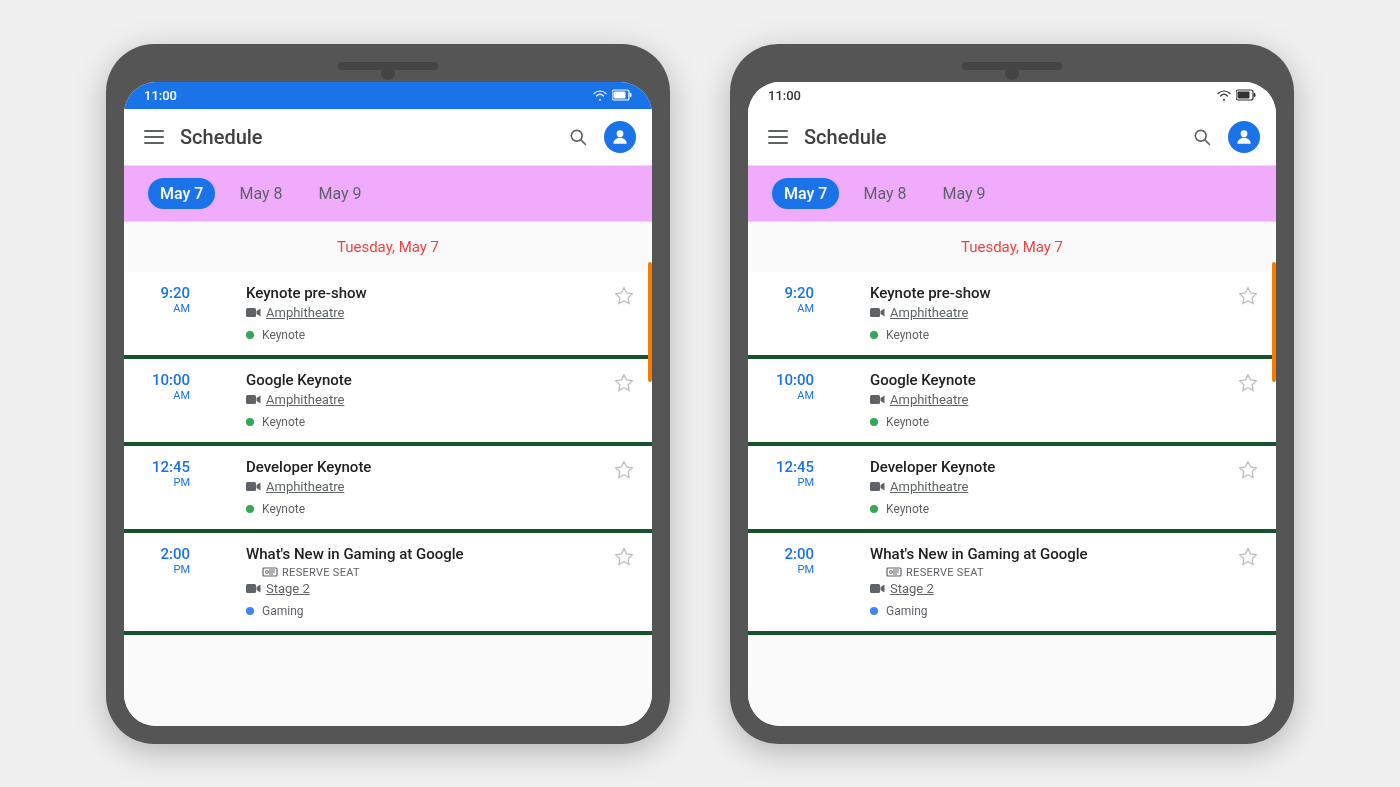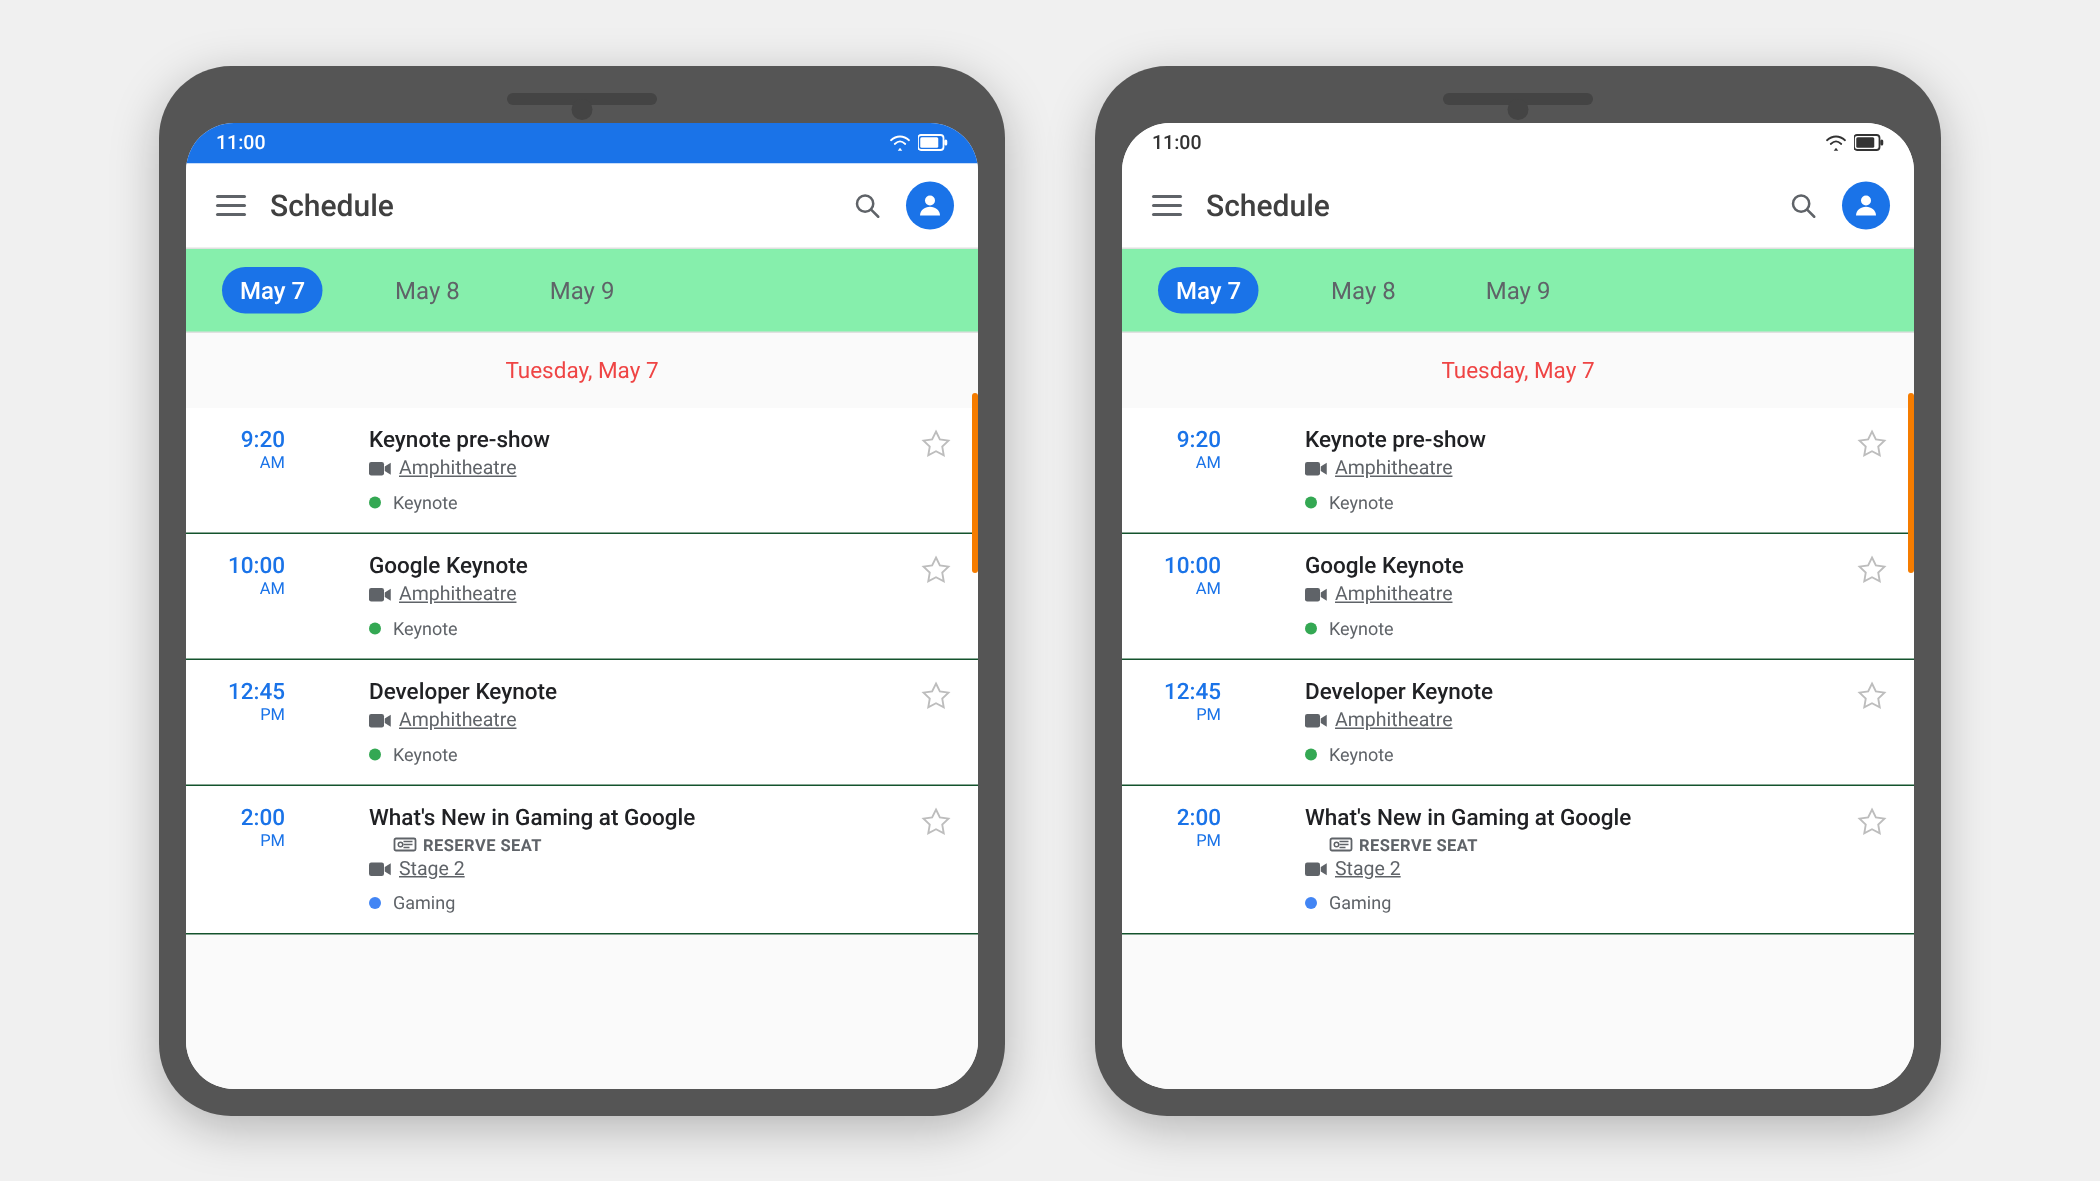--- a/index.html
+++ b/index.html
@@ -122,22 +122,22 @@
       color: white;
       font-size: 16px;
       cursor: pointer;
     }
 
     
     .date-tabs {
       display: flex;
       align-items: center;
       padding: 12px 24px;
-      gap: 36px;
-      background: #86efac;
+      gap: 12px;
+      background: #f0abfc;
       border-bottom: 1px solid #e0e0e0;
     }
 
     .date-tab {
       font-size: 16px;
       color: #5f6368;
       cursor: pointer;
       padding: 6px 12px;
       border-radius: 20px;
     }
@@ -174,21 +174,21 @@
       color: #ef4444;
       background: #fafafa;
     }
 
     
     .schedule-item {
       display: flex;
       align-items: flex-start;
       padding: 12px 16px;
       background: #fff;
-      border-bottom: 1px solid #14532d;
+      border-bottom: 4px solid #14532d;
       gap: 12px;
     }
 
     .time-col {
       min-width: 50px;
       text-align: right;
     }
 
     .time-main {
       font-size: 15px;
@@ -241,21 +241,21 @@
 
     .tag-dot.green { background: #34a853; }
     .tag-dot.blue { background: #4285f4; }
 
     .reserve-badge {
       display: flex;
       align-items: center;
       gap: 4px;
       font-size: 11px;
       color: #5f6368;
-      font-weight: 700;
+      font-weight: 400;
       letter-spacing: 0.3px;
       margin-bottom: 2px;
       padding-left: 16px;
     }
 
     .star-btn {
       color: #bdbdbd;
       font-size: 20px;
       cursor: pointer;
       padding: 2px;

